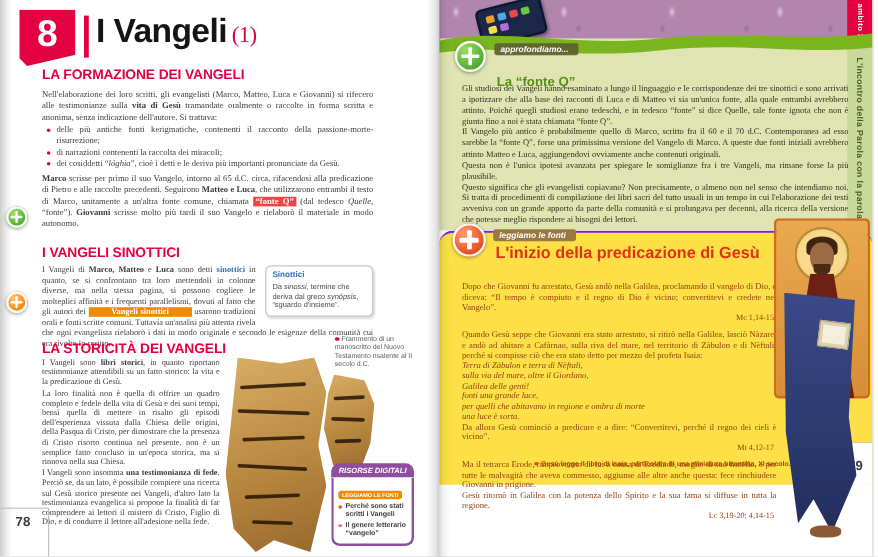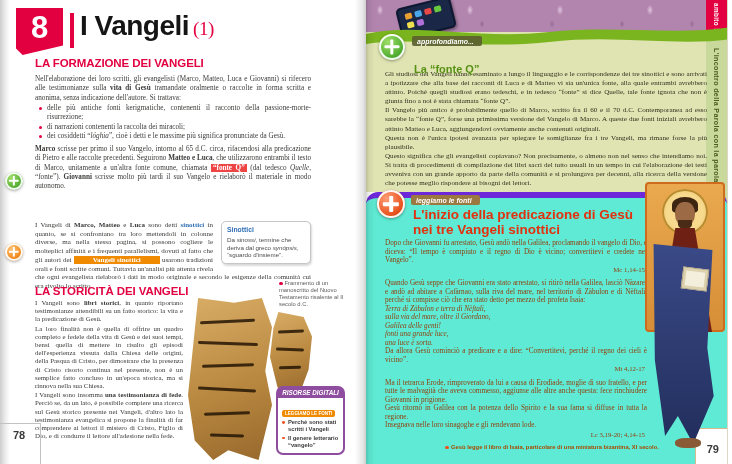--- a/index.html
+++ b/index.html
@@ -108,22 +108,22 @@
   .wave-svg { position:absolute; left:0; top:20px; width:366px; height:26px; z-index:2; }
   .appr-plus { left:13px; top:34px; width:26px; height:26px; z-index:3; }
   .appr-label { position:absolute; left:46px; top:36px; z-index:3; background:rgba(92,97,48,.92);
     color:#fff; font-size:7px; font-weight:bold; font-style:italic; padding:1.5px 8px 1.5px 5px;
     border-radius:2px; }
   .appr-title { position:absolute; left:48px; top:63px; z-index:3; color:#579114;
     font-size:11px; font-weight:800; }
   .rp-paras { position:absolute; left:19px; top:70px; width:322px; z-index:2;
     font-family:"Liberation Serif", serif; font-size:7.1px; line-height:9.1px;
     color:#30301e; text-align:justify; }
-  .fonti { position:absolute; left:0; top:192px; width:361px; height:272px;
-    background:#5eead4; border-top:6px solid #6d28d9; border-radius:12px 12px 0 0; z-index:1; }
+  .fonti { position:absolute; left:0; top:192px; width:361px; height:212px;
+    background:#fde047; border-top:2px solid #6d28d9; border-radius:12px 12px 0 0; z-index:1; }
   .fonti-plus { left:11px; top:-8px; width:28px; height:28px; }
   .fonti-label { position:absolute; left:45px; top:-3px; background:#9a7840; color:#fff;
     font-size:7px; font-weight:bold; font-style:italic; padding:1.5px 8px 1.5px 5px; border-radius:2px; }
   .fonti-title { position:absolute; left:47px; top:9px; color:#e2310f; font-size:13.5px;
     font-weight:800; line-height:15px; }
   .quotes { position:absolute; left:19px; top:41px; width:262px;
     font-family:"Liberation Serif", serif; font-size:7.2px; line-height:8.5px;
     color:#93400f; text-align:justify; }
   .quotes p { margin:0; }
   .q-gap { margin-top:5px !important; }
@@ -186,26 +186,27 @@
     <div class="title-rule"></div>
     <div class="page-title">
       <span>I Vangeli</span><span class="suffix">(1)</span>
     </div>
 
     <div class="red-h" style="top:57px;text-align:right;">LA FORMAZIONE DEI VANGELI</div>
     <div class="p-form serif-body" style="top:75px;"><span>Nell'elaborazione dei loro scritti, gli evangelisti (Marco, Matteo, Luca e Giovanni) si rifecero alle testimonianze sulla </span><span class="b">vita di Gesù</span><span> tramandate oralmente o raccolte in forma scritta e anonima, senza indicazione dell'autore. Si trattava:</span></div>
     <div class="bullets serif-body" style="top:104px;">
       <div class="bullet-item"><span>delle più antiche fonti kerigmatiche, contenenti il racconto della passione-morte-risurrezione;</span></div>
       <div class="bullet-item"><span>di narrazioni contenenti la raccolta dei miracoli;</span></div>
-      <div class="bullet-item"><span>dei cosiddetti “</span><span class="i">lóghia</span><span>”, cioè i detti e le massime più significa pronunciate da Gesù.</span></div>
+      <div class="bullet-item"><span>dei cosiddetti “</span><span class="i">lóghia</span><span>”, cioè i detti e le deriva più importanti pronunciate da Gesù.</span></div>
     </div>
     <div class="p-form serif-body" style="top:145px;"><span class="b">Marco</span><span> scrisse per primo il suo Vangelo, intorno al 65 d.C. circa, rifacendosi alla predicazione di Pietro e alle raccolte precedenti. Seguirono </span><span class="b">Matteo e Luca</span><span>, che utilizzarono entrambi il testo di Marco, unitamente a un'altra fonte comune, chiamata </span><span class="hl-g">“fonte Q”</span><span> (dal tedesco </span><span class="i">Quelle</span><span>, “fonte”). </span><span class="b">Giovanni</span><span> scrisse molto più tardi il suo Vangelo e rielaborò il materiale in modo autonomo.</span></div>
 
     <div class="plus" style="left:5px; top:172px; width:18px; height:18px;"></div>
 
+    <div class="red-h" style="top:205px;">I VANGELI SINOTTICI</div>
     <div class="p-sin serif-body">
       <span class="sin-box" style="display:block;">
         <span class="sin-box-title" style="display:block;">Sinottici</span>
         <span class="sin-box-text" style="display:block;"><span>Da </span><span class="i">sinossi</span><span>, termine che deriva dal greco </span><span class="i">synópsis</span><span>, “sguardo d'insieme”.</span></span>
       </span>
       <span><span>I Vangeli di </span><span class="b">Marco, Matteo</span><span> e </span><span class="b">Luca</span><span> sono detti </span><span class="blue">sinottici</span><span> in quanto, se si confrontano tra loro mettendoli in colonne diverse, ma nella stessa pagina, si possono cogliere le molteplici affinità e i frequenti parallelismi, dovuti al fatto che gli autori dei </span><span class="hl-o">Vangeli sinottici</span><span> usarono tradizioni orali e fonti scritte comuni. Tuttavia un'analisi più attenta rivela che ogni evangelista rielaborò i dati in modo originale e secondo le esigenze della comunità cui era rivolto lo scritto.</span></span>
     </div>
 
     <div class="plus orange" style="left:5px; top:243px; width:18px; height:18px;"></div>
 
@@ -283,39 +284,38 @@
         <p class="rp-p">Il Vangelo più antico è probabilmente quello di Marco, scritto fra il 60 e il 70 d.C. Contemporanea ad esso sarebbe la “fonte Q”, forse una primissima versione del Vangelo di Marco. A queste due fonti iniziali avrebbero attinto Matteo e Luca, aggiungendovi ovviamente anche contenuti originali.</p>
         <p class="rp-p">Questa non è l'unica ipotesi avanzata per spiegare le somiglianze fra i tre Vangeli, ma rimane forse la più plausibile.</p>
         <p class="rp-p">Questo significa che gli evangelisti copiavano? Non precisamente, o almeno non nel senso che intendiamo noi. Si tratta di procedimenti di compilazione dei libri sacri del tutto usuali in un tempo in cui l'elaborazione dei testi avveniva con un grande apporto da parte della comunità e si prolungava per decenni, alla ricerca della versione che potesse meglio rispondere ai bisogni dei lettori.</p>
       </div>
 
     <div class="fonti">
       <div class="plus redorange fonti-plus"></div>
       <div class="fonti-label">leggiamo le fonti</div>
       <div class="fonti-title">
         <span style="display:block;">L'inizio della predicazione di Gesù</span>
-        <span style="display:block;">nei tre Vangeli sinottici</span>
       </div>
 
       <div class="quotes">
         <p>Dopo che Giovanni fu arrestato, Gesù andò nella Galilea, proclamando il vangelo di Dio, e diceva: “Il tempo è compiuto e il regno di Dio è vicino; convertitevi e credete nel Vangelo”.</p>
         <span class="q-ref">Mc 1,14-15</span>
         <p class="q-gap">Quando Gesù seppe che Giovanni era stato arrestato, si ritirò nella Galilea, lasciò Nàzaret e andò ad abitare a Cafàrnao, sulla riva del mare, nel territorio di Zàbulon e di Nèftali, perché si compisse ciò che era stato detto per mezzo del profeta Isaia:</p>
         <div>
             <div class="verse-line">Terra di Zàbulon e terra di Nèftali,</div>
             <div class="verse-line">sulla via del mare, oltre il Giordano,</div>
             <div class="verse-line">Galilea delle genti!</div>
             <div class="verse-line">fonti una grande luce,</div>
+            <div class="verse-line">per quelli che abitavano in regione e ombra di morte</div>
             <div class="verse-line">una luce è sorta.</div>
           </div>
         <p>Da allora Gesù cominciò a predicare e a dire: “Convertitevi, perché il regno dei cieli è vicino”.</p>
         <span class="q-ref">Mt 4,12-17</span>
         <p class="q-gap">Ma il tetrarca Erode, rimproverato da lui a causa di Erodìade, moglie di suo fratello, e per tutte le malvagità che aveva commesso, aggiunse alle altre anche questa: fece rinchiudere Giovanni in prigione.</p>
         <p>Gesù ritornò in Galilea con la potenza dello Spirito e la sua fama si diffuse in tutta la regione.</p>
-        <p>Insegnava nelle loro sinagoghe e gli rendevano lode.</p>
         <span class="q-ref">Lc 3,19-20; 4,14-15</span>
       </div>
 
       <div class="fonti-caption"><span>Gesù legge il libro di Isaia, particolare di una miniatura bizantina, XI secolo.</span></div>
 
       <div class="corner-white">
         <span class="pg-num" id="pg79">79</span>
       </div>
     </div>
 

